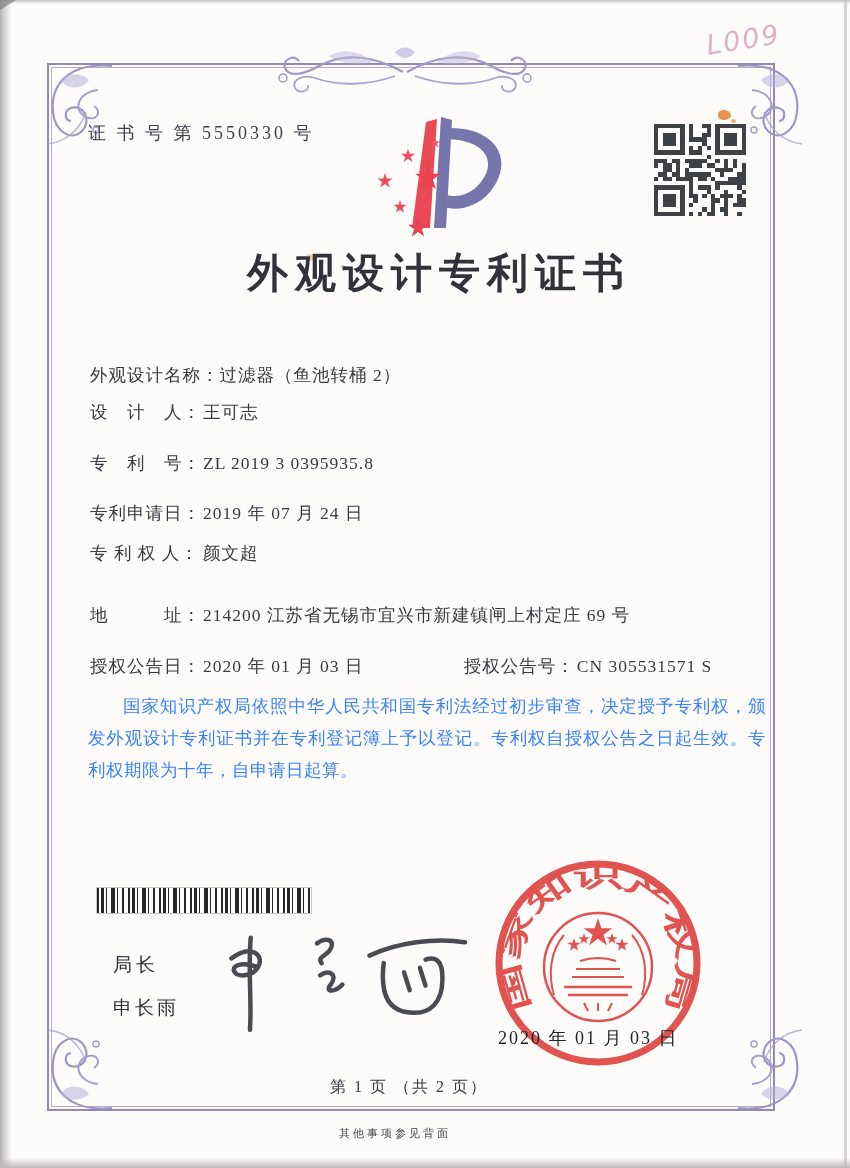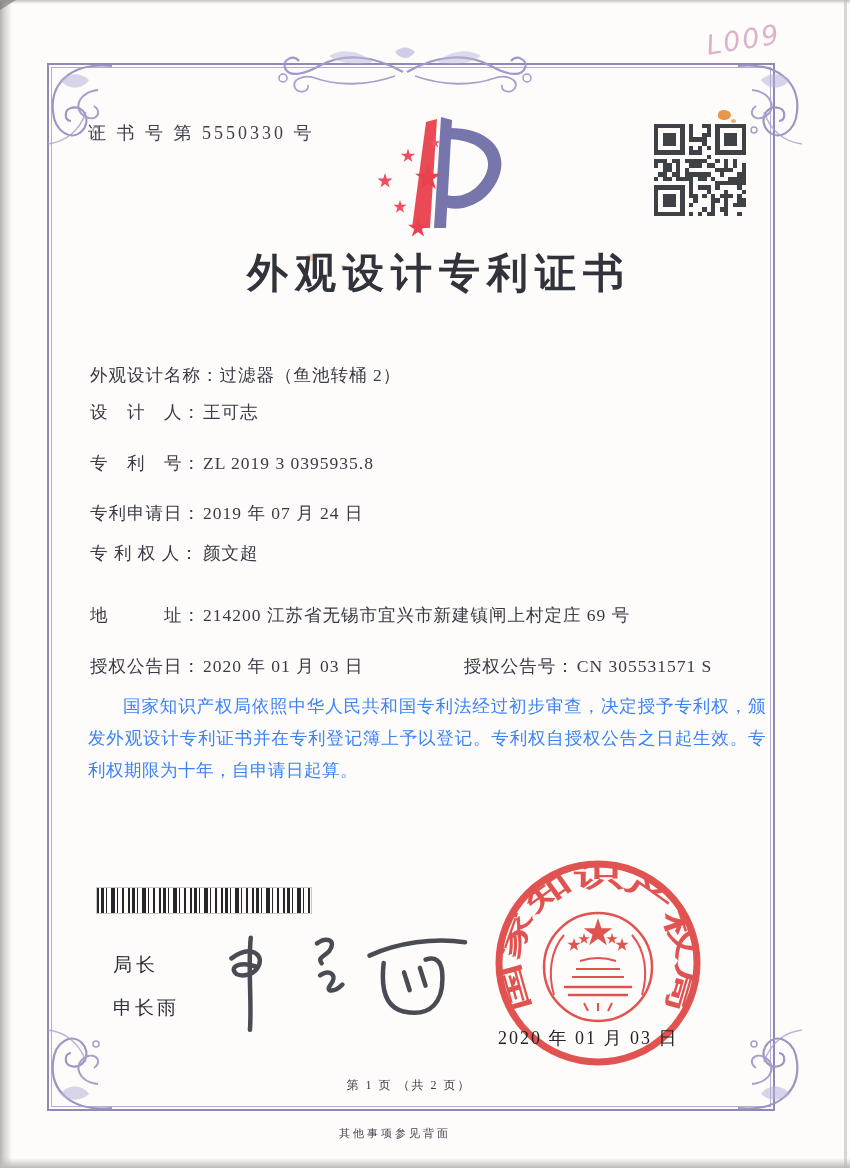--- a/index.html
+++ b/index.html
@@ -63,21 +63,21 @@
         #26262a 25px 27px, transparent 27px 31px);
     outline:1px solid rgba(40,40,44,.25);}
 
   .signer{left:113px;top:952px;font-size:19px;color:#2e2d35;letter-spacing:4px;}
   .signer .name{display:block;margin-top:17px;letter-spacing:3px;}
 
   .signature{left:218px;top:912px;width:280px;height:125px;}
   .seal{left:488px;top:855px;width:220px;height:220px;mix-blend-mode:multiply;opacity:.93;}
   .seal-date{left:498px;top:1026px;font-size:18px;letter-spacing:2px;color:#242428;}
 
-  .page-info{left:47px;top:1077px;width:724px;text-align:center;font-size:12px;letter-spacing:2px;color:#3b3a44;}
+  .page-info{left:47px;top:1077px;width:724px;text-align:center;font-size:16px;letter-spacing:2px;color:#3b3a44;}
   .back-note{left:0;top:1126px;width:790px;text-align:center;font-size:11px;letter-spacing:3px;color:#413f49;}
 </style>
 </head>
 <body>
 
 <div class="abs edge-left"></div>
 <div class="abs edge-bottom"></div>
 <div class="abs edge-top"></div>
 <div class="abs edge-right"></div>
 <div class="abs corner-smudge-tl"></div>

